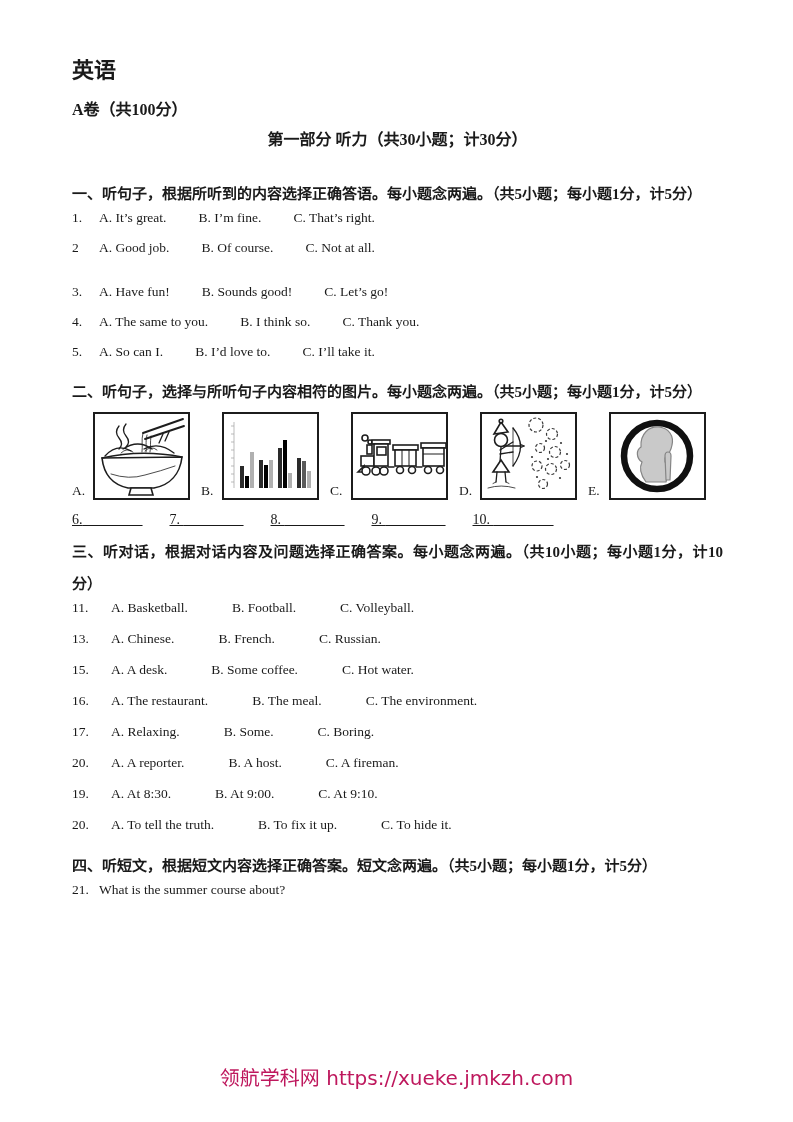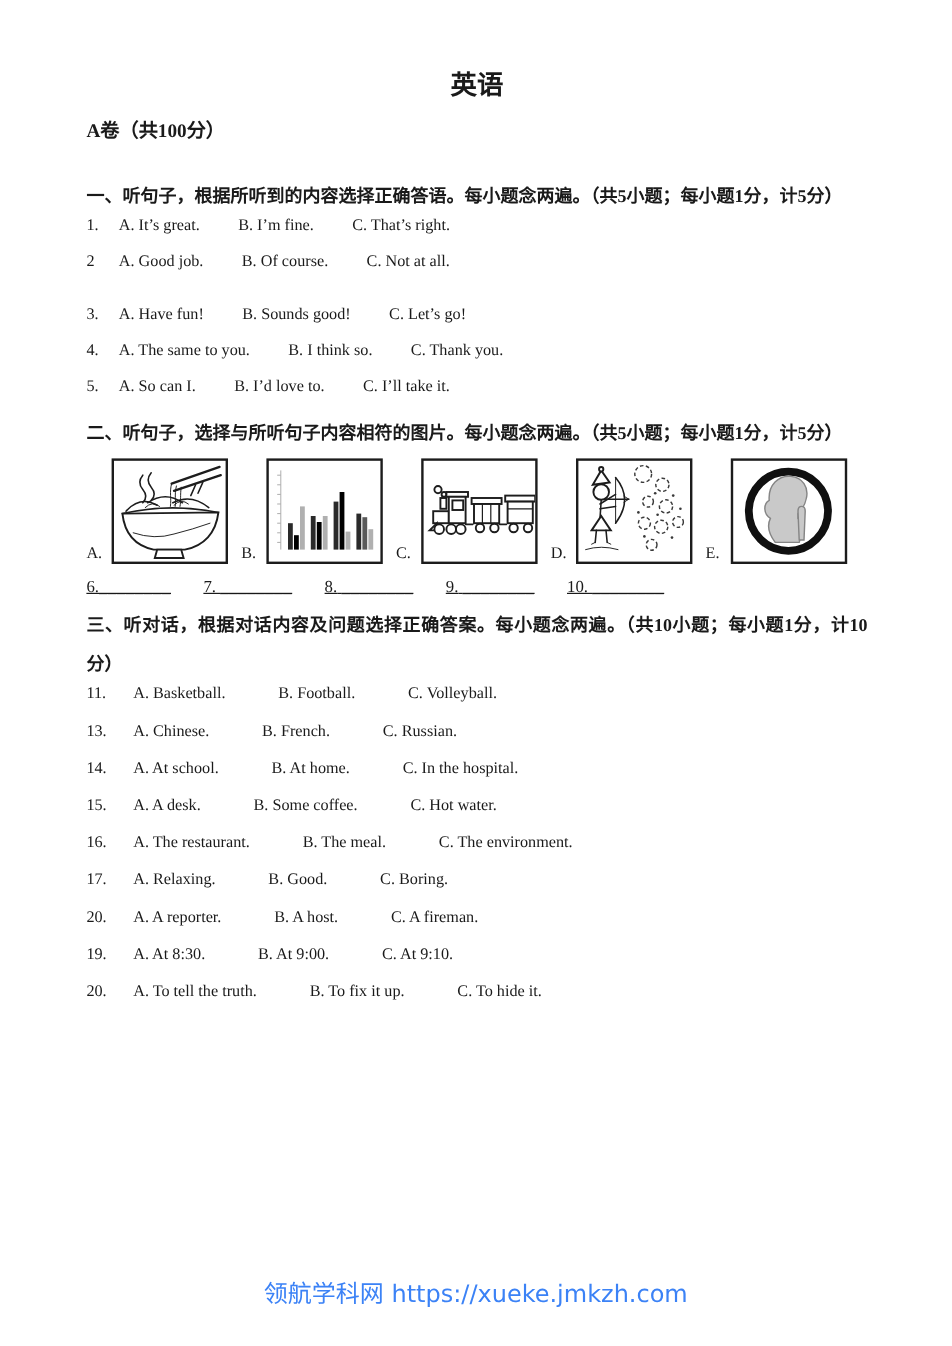--- a/index.html
+++ b/index.html
@@ -1,20 +1,20 @@
 <!DOCTYPE html>
 <html lang="zh-CN"><head>
 <meta charset="utf-8">
 <style>
   * { margin: 0; padding: 0; box-sizing: border-box; }
   html, body { width: 793px; height: 1122px; background: #ffffff; overflow: hidden; }
   body { font-family: "Liberation Serif", "DejaVu Serif", serif; color: #1a1a1a; position: relative; }
   .page { padding: 58px 70px 0 72px; }
 
-  .title { text-align: center; font-size: 22px; font-weight: bold; line-height: 26px; }
+  .title { font-size: 22px; font-weight: bold; line-height: 26px; }
   .subtitle { font-size: 16px; font-weight: bold; line-height: 20px; margin-top: 16px; }
   .part-title { text-align: center; font-size: 16px; font-weight: bold; line-height: 20px; margin-top: 10px; }
 
   .sec-heading { font-size: 15px; font-weight: bold; line-height: 32px; margin-top: 28px; text-align: justify; }
   .sec-heading.tight { margin-top: 2px; }
 
   .qrow { display: flex; align-items: baseline; height: 30px; font-size: 13.5px; }
   .qrow.h31 { height: 31px; gap: 12px; }
   .qrow.gap-after { margin-bottom: 14px; }
   .qnum { min-width: 27px; }
@@ -24,37 +24,38 @@
   .pic { display: flex; align-items: flex-end; margin-right: 11px; }
   .pic-label { width: 21px; font-size: 13.5px; line-height: 16px; padding-bottom: 1px; }
   .pic-box { width: 97px; height: 88px; border: 2px solid #1c1c1c; background: #fff; }
   .pic-box svg { display: block; width: 100%; height: 100%; }
 
   .blanks { display: flex; margin-top: 12px; font-size: 14px; height: 22px; text-decoration: underline; }
   .blank-item { margin-right: 27px; white-space: nowrap; }
   .blank-line { letter-spacing: 0.5px; }
 
   .watermark { position: absolute; left: 0; top: 1062px; width: 793px; text-align: center;
-    font-family: "DejaVu Sans", "Liberation Sans", sans-serif; font-size: 20px; color: #3b82f6; }
+    font-family: "DejaVu Sans", "Liberation Sans", sans-serif; font-size: 20px; color: #be185d; }
 
   svg .ln { fill: none; stroke: #1d1d1d; stroke-width: 1.3; stroke-linecap: round; }
   svg .thick { stroke-width: 1.9; }
   svg .thin { stroke-width: 0.8; }
   svg .wfill { fill: #ffffff; stroke: #1d1d1d; stroke-width: 1.6; }
   svg .germ { fill: none; stroke: #3a3a3a; stroke-width: 1.2; stroke-dasharray: 3 2; }
   svg .dot { fill: #3a3a3a; }
   svg .sil { fill: #c9c9c9; stroke: #858585; stroke-width: 1.2; }
 </style>
 </head>
 <body>
 
 <div class="page">
 
   <div class="title">英语</div>
   <div class="subtitle">A卷（共100分）</div>
+  <div class="part-title">第一部分 听力（共30小题；计30分）</div>
 
   <p class="sec-heading">一、听句子，根据所听到的内容选择正确答语。每小题念两遍。（共5小题；每小题1分，计5分）</p>
 
   <div class="qrow">
     <span class="qnum">1.</span>
     <span class="opt">A. It’s great.</span>
     <span class="opt">B. I’m fine.</span>
     <span class="opt">C. That’s right.</span>
   </div>
   <div class="qrow gap-after">
@@ -241,41 +242,35 @@
     <span class="opt">B. Football.</span>
     <span class="opt">C. Volleyball.</span>
   </div>
   <div class="qrow h31">
     <span class="qnum">13.</span>
     <span class="opt">A. Chinese.</span>
     <span class="opt">B. French.</span>
     <span class="opt">C. Russian.</span>
   </div>
   <div class="qrow h31">
-    <span class="qnum">14.</span>
-    <span class="opt">A. At school.</span>
-    <span class="opt">B. At home.</span>
-    <span class="opt">C. In the hospital.</span>
-  </div>
-  <div class="qrow h31">
     <span class="qnum">15.</span>
     <span class="opt">A. A desk.</span>
     <span class="opt">B. Some coffee.</span>
     <span class="opt">C. Hot water.</span>
   </div>
   <div class="qrow h31">
     <span class="qnum">16.</span>
     <span class="opt">A. The restaurant.</span>
     <span class="opt">B. The meal.</span>
     <span class="opt">C. The environment.</span>
   </div>
   <div class="qrow h31">
     <span class="qnum">17.</span>
     <span class="opt">A. Relaxing.</span>
-    <span class="opt">B. Good.</span>
+    <span class="opt">B. Some.</span>
     <span class="opt">C. Boring.</span>
   </div>
   <div class="qrow h31">
     <span class="qnum">20.</span>
     <span class="opt">A. A reporter.</span>
     <span class="opt">B. A host.</span>
     <span class="opt">C. A fireman.</span>
   </div>
   <div class="qrow h31">
     <span class="qnum">19.</span>
@@ -283,17 +278,22 @@
     <span class="opt">B. At 9:00.</span>
     <span class="opt">C. At 9:10.</span>
   </div>
   <div class="qrow h31">
     <span class="qnum">20.</span>
     <span class="opt">A. To tell the truth.</span>
     <span class="opt">B. To fix it up.</span>
     <span class="opt">C. To hide it.</span>
   </div>
 
-
+  <p class="sec-heading tight">四、听短文，根据短文内容选择正确答案。短文念两遍。（共5小题；每小题1分，计5分）</p>
+
+  <div class="qrow">
+    <span class="qnum">21.</span>
+    <span class="opt">What is the summer course about?</span>
+  </div>
 
 </div>
 
 <div class="watermark">领航学科网 https://xueke.jmkzh.com</div>
 
 </body></html>

